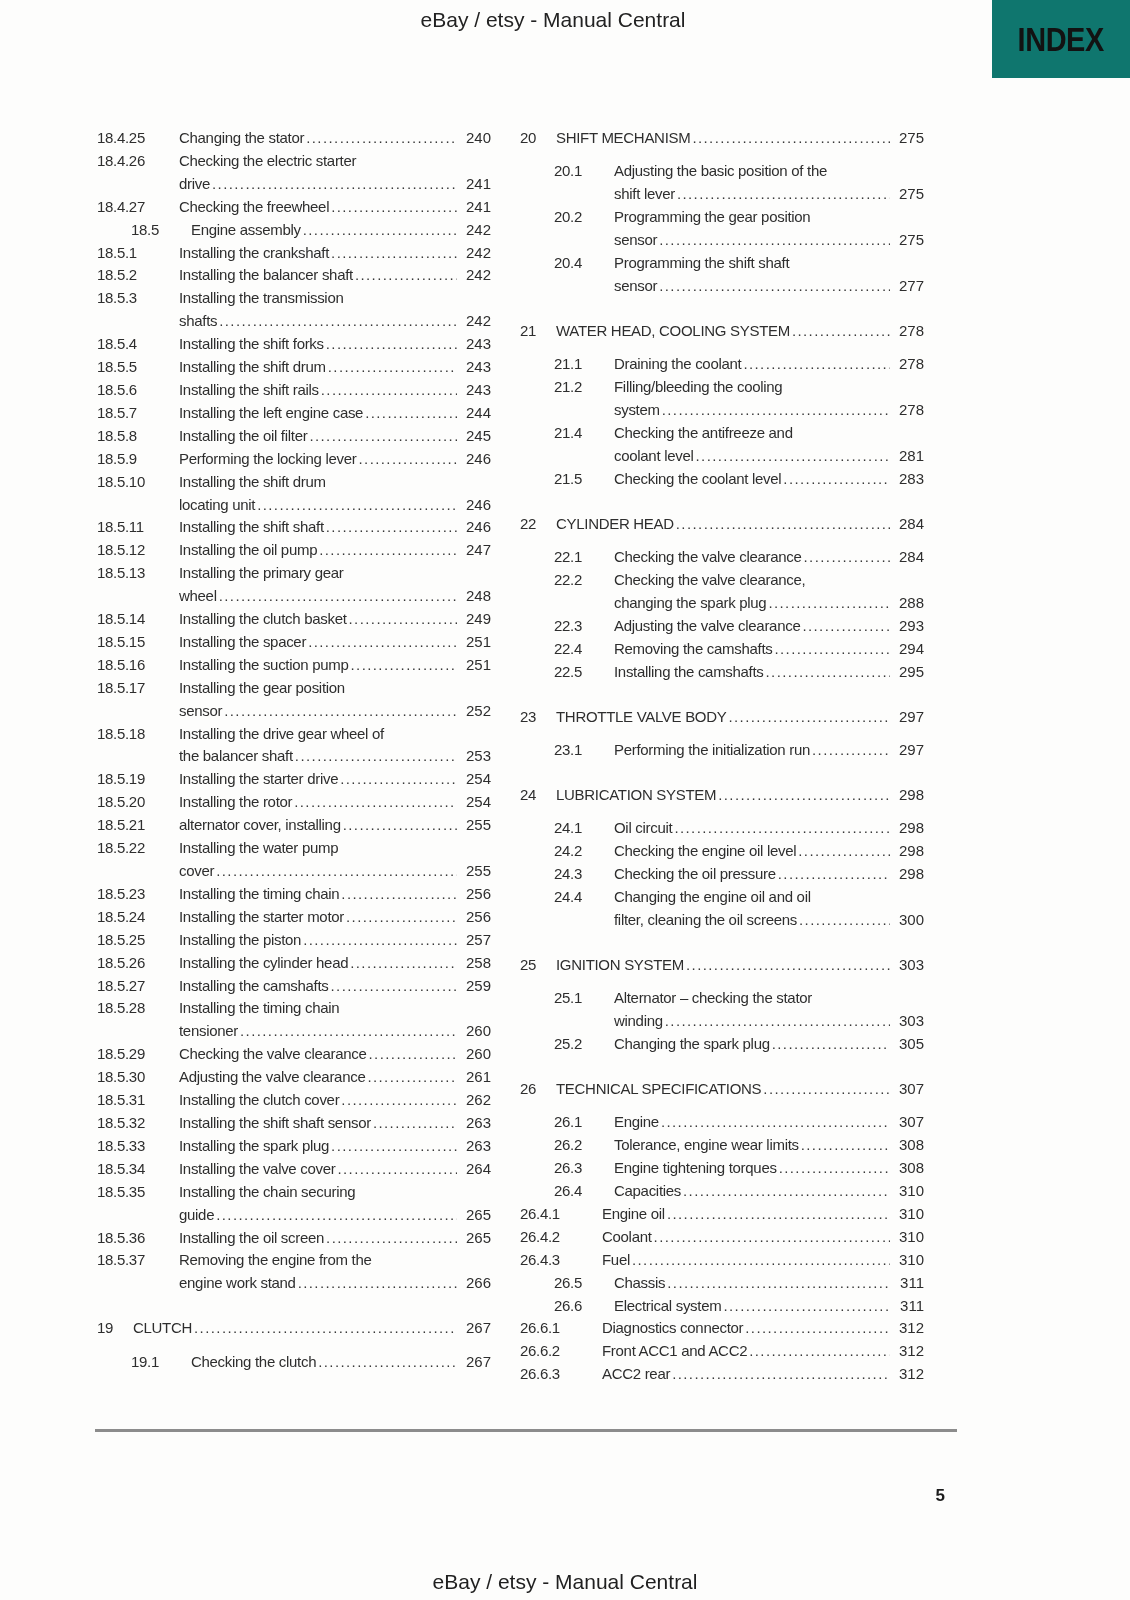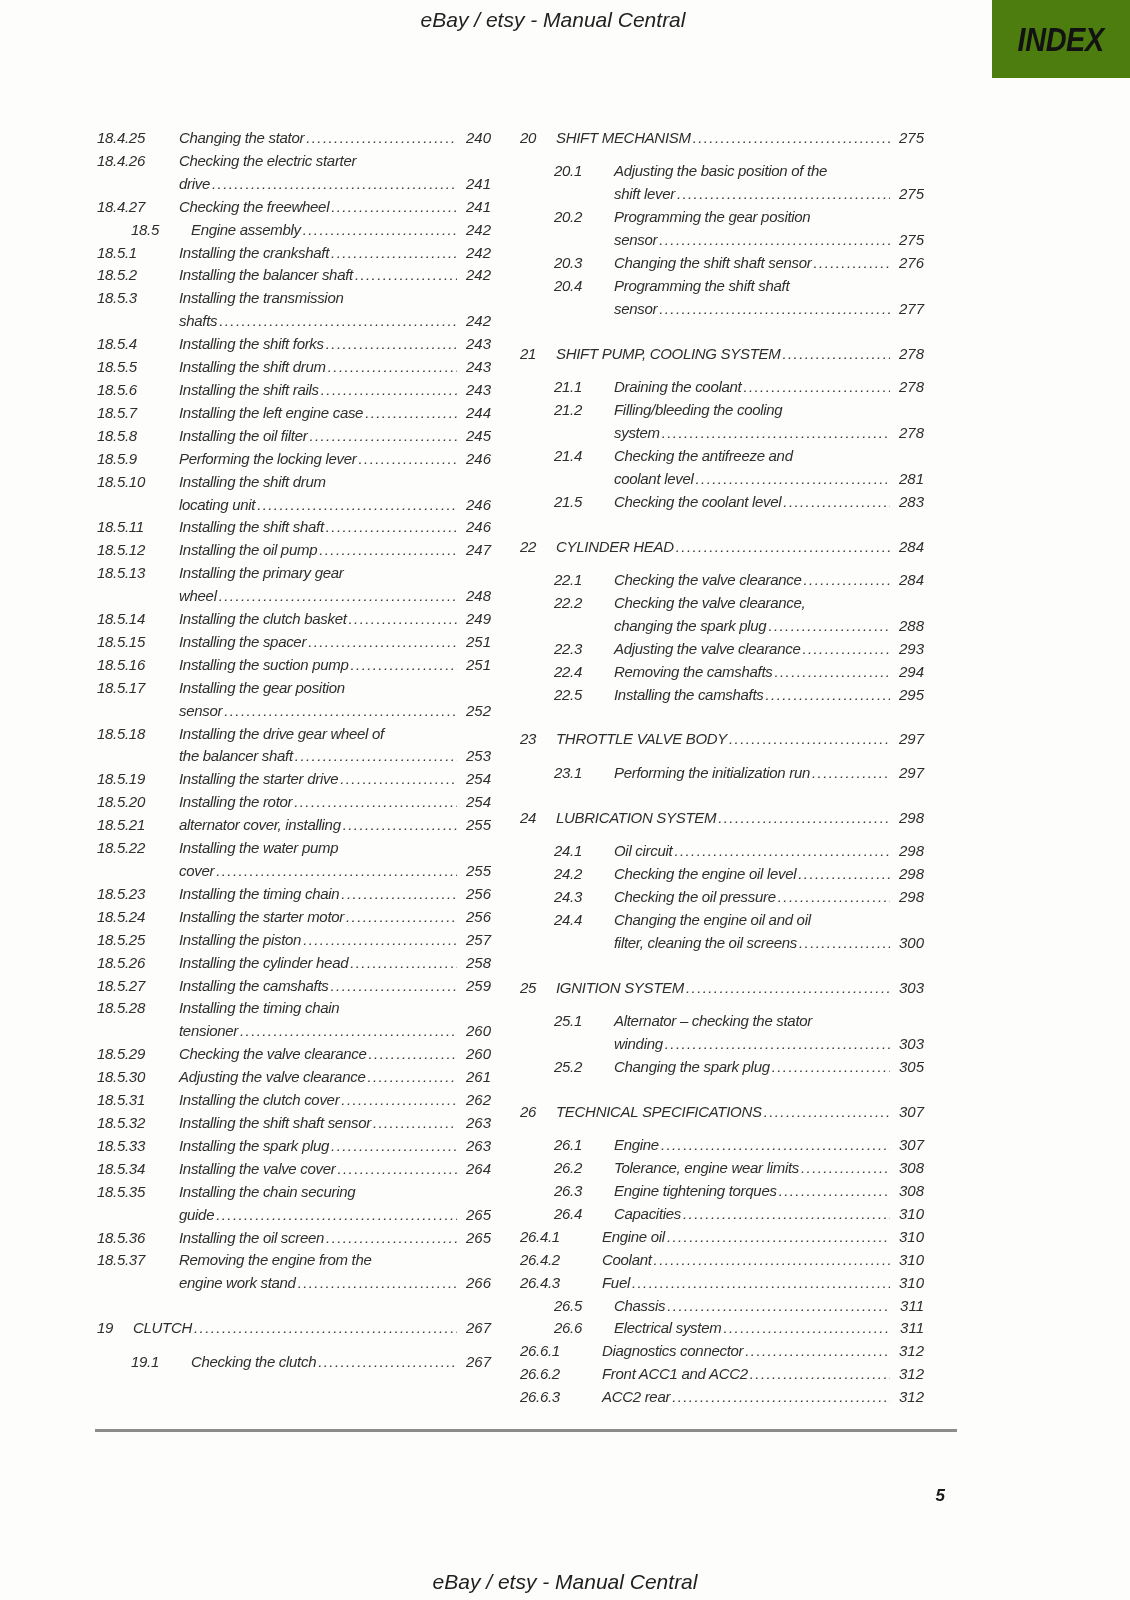--- a/index.html
+++ b/index.html
@@ -4,35 +4,34 @@
 <style>
   html, body { margin: 0; padding: 0; background: #ffffff; }
   .page {
     position: relative;
     width: 1130px;
     height: 1600px;
     background: #fdfdfc;
     font-family: "Liberation Sans", "DejaVu Sans", sans-serif;
     color: #2e2e2e;
     overflow: hidden;
-    font-style: italic;
   }
   .doc-header {
     position: absolute;
     top: 8px; left: 0;
     width: 1106px;
     text-align: center;
     font-size: 21px;
     color: #222;
   }
   .index-tab {
     position: absolute;
     top: 0; left: 992px;
     width: 138px; height: 78px;
-    background: #4d7c0f;
+    background: #0f766e;
     display: flex;
     align-items: center;
     justify-content: center;
   }
   .index-tab .label {
     font-size: 34px;
     font-weight: 700;
     color: #121212;
     letter-spacing: -0.5px;
     transform: scaleX(0.85);
@@ -603,47 +602,37 @@
             <span class="t">Programming the gear position</span>
           </div>
           <div class="tl">
             <span class="t">sensor</span>
             <span class="dots"></span>
             <span class="pg">275</span>
           </div>
         </div>
       </div>
       <div class="entry lv2">
-        <span class="num">20.3</span>
-        <div class="tw">
-          <div class="tl">
-            <span class="t">Changing the shift shaft sensor</span>
-            <span class="dots"></span>
-            <span class="pg">276</span>
-          </div>
-        </div>
-      </div>
-      <div class="entry lv2">
         <span class="num">20.4</span>
         <div class="tw">
           <div class="tl">
             <span class="t">Programming the shift shaft</span>
           </div>
           <div class="tl">
             <span class="t">sensor</span>
             <span class="dots"></span>
             <span class="pg">277</span>
           </div>
         </div>
       </div>
       <div class="entry lv1">
         <span class="num">21</span>
         <div class="tw">
           <div class="tl">
-            <span class="t">SHIFT PUMP, COOLING SYSTEM</span>
+            <span class="t">WATER HEAD, COOLING SYSTEM</span>
             <span class="dots"></span>
             <span class="pg">278</span>
           </div>
         </div>
       </div>
       <div class="entry lv2">
         <span class="num">21.1</span>
         <div class="tw">
           <div class="tl">
             <span class="t">Draining the coolant</span>

